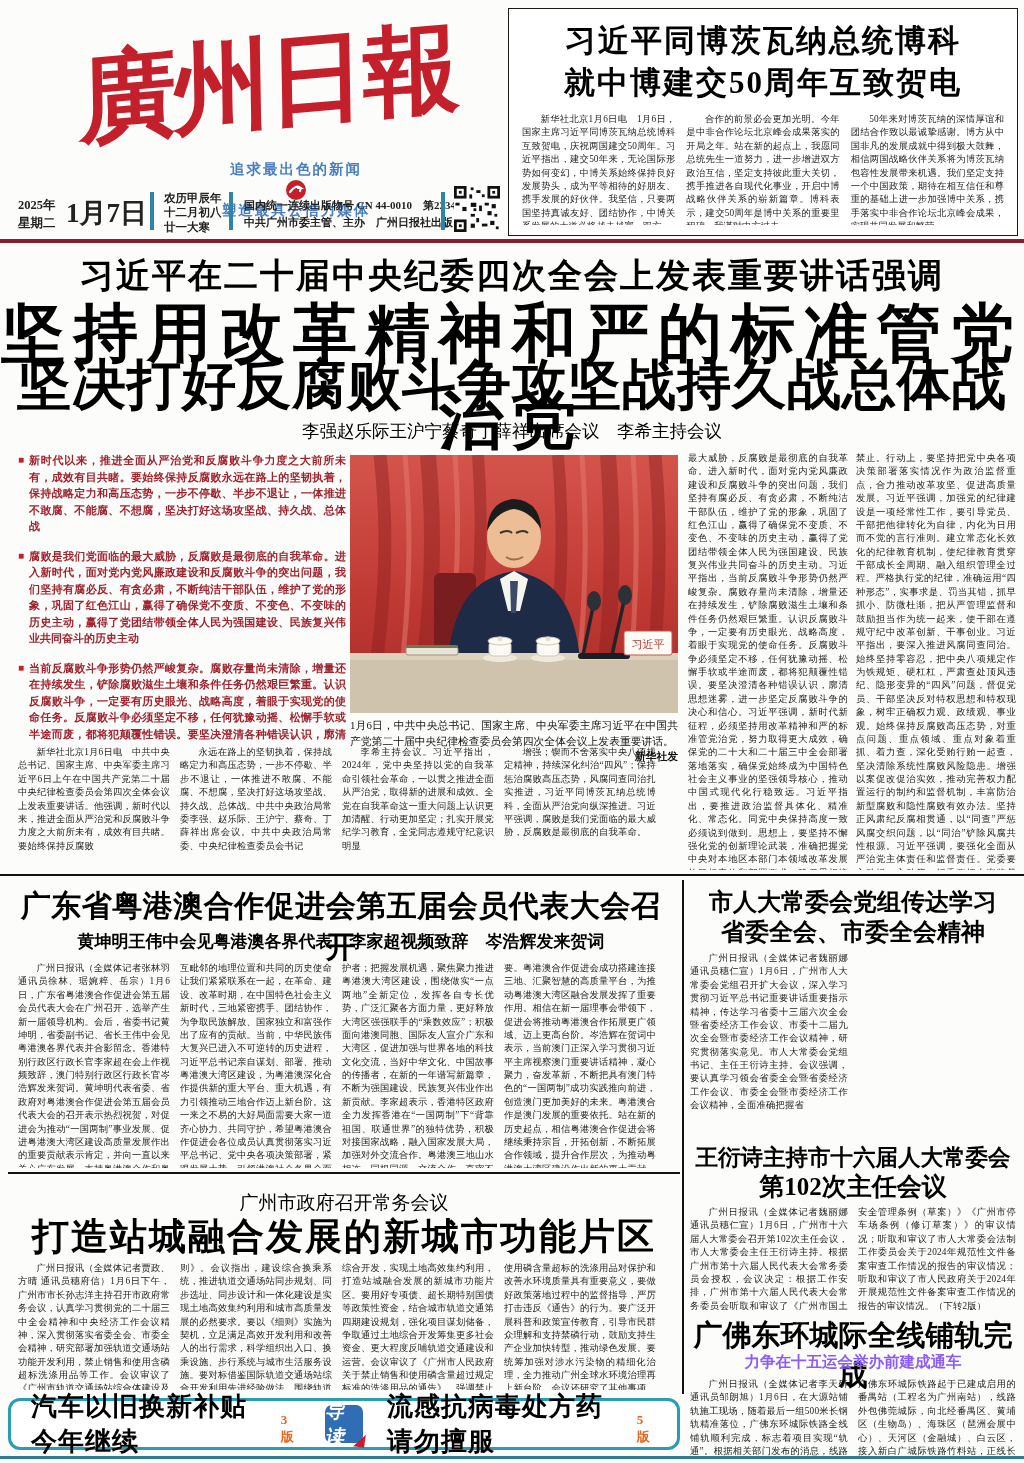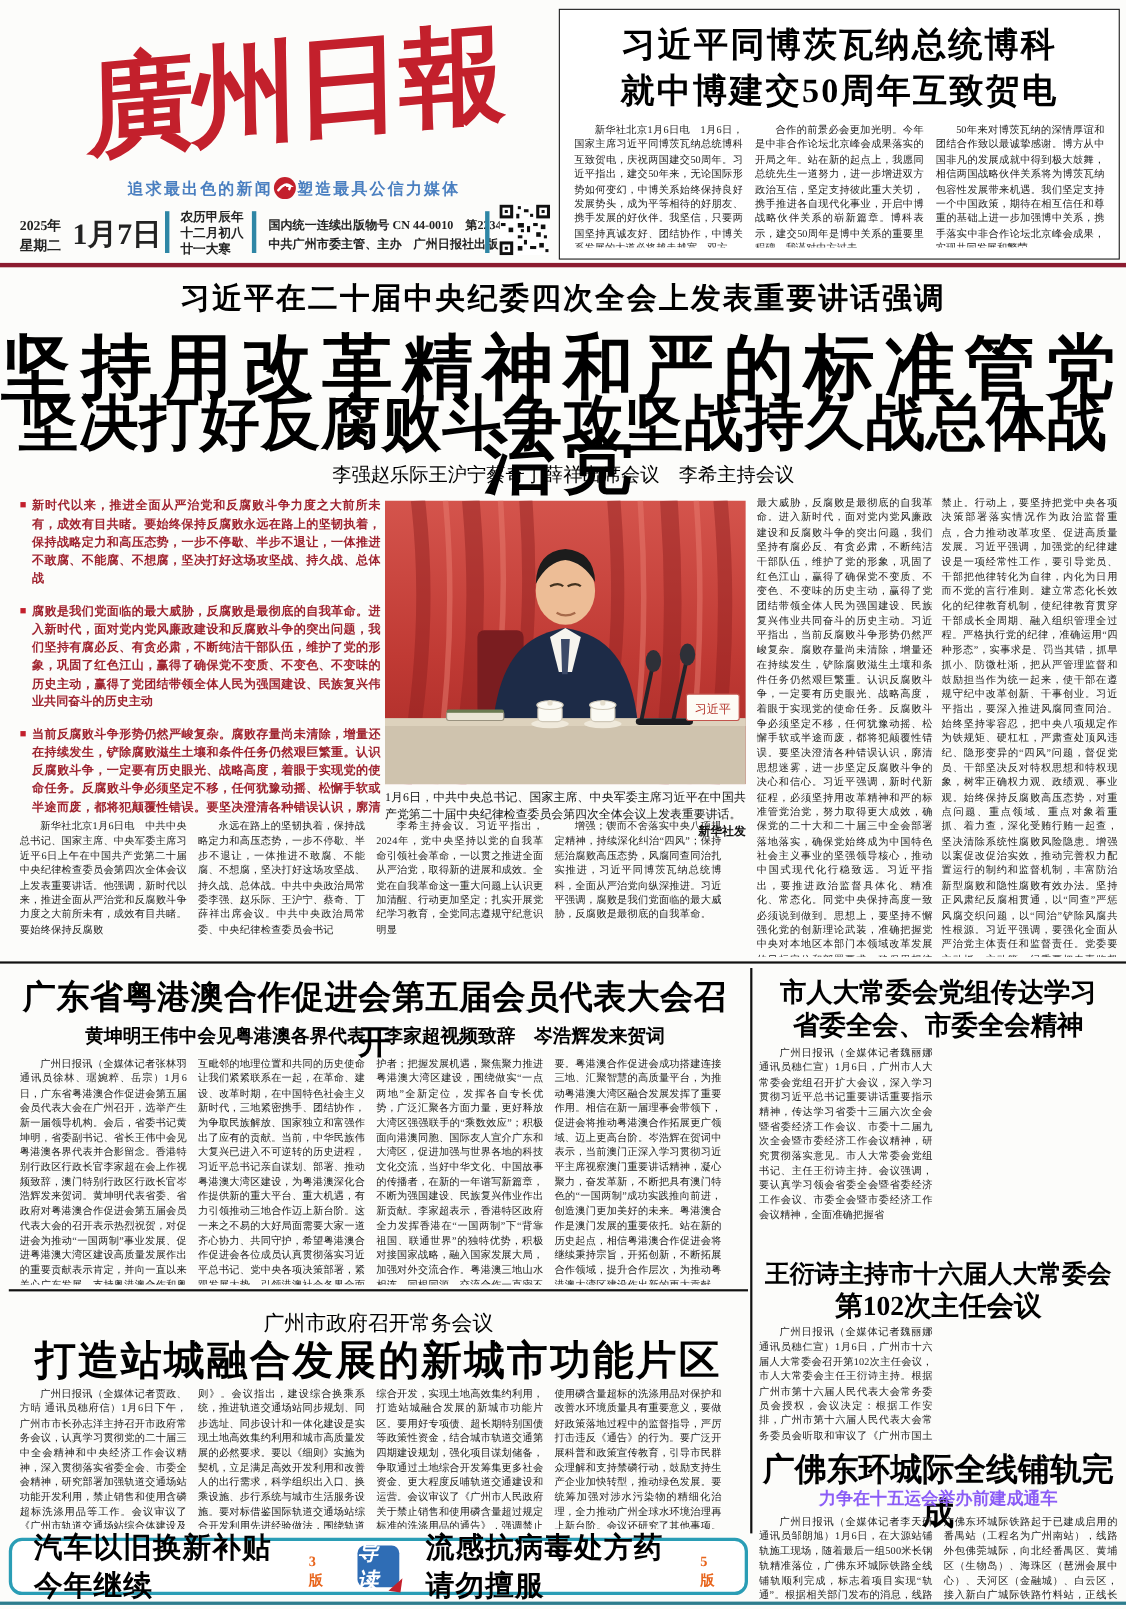--- a/index.html
+++ b/index.html
@@ -6,21 +6,21 @@
   body{background:#e8e8e4;font-family:"Liberation Serif",serif;}
   #page{position:relative;width:1024px;height:1463px;background:#fcfcfa;margin:0 auto;overflow:hidden;}
   .abs{position:absolute;}
   .serif{font-family:"Liberation Serif",serif;}
   .center{text-align:center;}
   .col{position:absolute;font-size:9.3px;line-height:1.44;text-align:justify;color:#1c1c1c;overflow:hidden;text-indent:2em;font-family:"Liberation Serif",serif;letter-spacing:0.2px;}
   .headline{font-weight:900;color:#000;font-family:"Liberation Serif",serif;}
   .rule{background:#111;}
   
   #logo{left:78px;top:14px;width:410px;height:150px;font-size:98px;font-weight:900;color:#c3202c;transform:rotate(-5deg) skewX(-4deg);letter-spacing:-3px;line-height:1.4;}
-  #slogan{left:116px;top:160px;width:360px;color:#4a7fc0;font-size:14.5px;font-weight:bold;display:flex;align-items:center;gap:0;letter-spacing:2px;font-family:"Liberation Sans",sans-serif;}
+  #slogan{left:116px;top:160px;width:360px;color:#4a7fc0;font-size:14.5px;font-weight:bold;display:flex;align-items:center;gap:0;letter-spacing:2px;font-family:"Liberation Sans",sans-serif;flex-direction:column;}
   .tealbar{width:4px;height:38px;background:#2e86a5;top:192px;}
   .datecell{color:#222;font-weight:bold;}
   
   #tr-box{left:508px;top:8px;width:508px;height:226px;border:1.5px solid #1a1a1a;background:#fff;}
   #tr-box .hl{margin-top:12px;font-size:31px;letter-spacing:2px;line-height:1.28;}
   #tr-cols{position:absolute;left:13px;right:13px;top:104px;bottom:10px;display:flex;gap:11px;}
   #tr-cols .tcol{flex:1;font-size:9.3px;line-height:1.44;text-align:justify;text-indent:2em;overflow:hidden;color:#1c1c1c;}
   
   .bullet{display:flex;gap:5px;margin-bottom:13px;color:#a02430;font-size:11px;line-height:1.5;text-align:justify;font-weight:600;}
   .bullet .sq{color:#c3202c;font-size:10px;line-height:1.6;flex:0 0 auto;}
@@ -103,21 +103,21 @@
     <div class="headline center hl" style="margin-top:2px;">就中博建交50周年互致贺电</div>
     <div id="tr-cols">
       <div class="tcol">新华社北京1月6日电　1月6日，国家主席习近平同博茨瓦纳总统博科互致贺电，庆祝两国建交50周年。习近平指出，建交50年来，无论国际形势如何变幻，中博关系始终保持良好发展势头，成为平等相待的好朋友、携手发展的好伙伴。我坚信，只要两国坚持真诚友好、团结协作，中博关系发展的大道必将越走越宽，双方</div>
       <div class="tcol">合作的前景必会更加光明。今年是中非合作论坛北京峰会成果落实的开局之年。站在新的起点上，我愿同总统先生一道努力，进一步增进双方政治互信，坚定支持彼此重大关切，携手推进各自现代化事业，开启中博战略伙伴关系的崭新篇章。博科表示，建交50周年是博中关系的重要里程碑。我谨对中方过去</div>
       <div class="tcol">50年来对博茨瓦纳的深情厚谊和团结合作致以最诚挚感谢。博方从中国非凡的发展成就中得到极大鼓舞，相信两国战略伙伴关系将为博茨瓦纳包容性发展带来机遇。我们坚定支持一个中国政策，期待在相互信任和尊重的基础上进一步加强博中关系，携手落实中非合作论坛北京峰会成果，实现共同发展和繁荣。</div>
     </div>
   </div>
 
   <div class="abs" style="left:0;top:239px;width:1024px;height:4px;background:#8c1c30;"></div>
 
-  <div class="abs center serif" style="left:0;top:253px;width:1024px;font-size:27px;font-weight:600;color:#000;letter-spacing:2px;">习近平在二十届中央纪委四次全会上发表重要讲话强调</div>
+  <div class="abs center serif" style="left:0;top:253px;width:1024px;font-size:34px;font-weight:600;color:#000;letter-spacing:2px;">习近平在二十届中央纪委四次全会上发表重要讲话强调</div>
   <div class="abs center headline" style="left:0;top:290px;width:1024px;font-size:64px;letter-spacing:9px;">坚持用改革精神和严的标准管党治党</div>
   <div class="abs center headline" style="left:0;top:349px;width:1024px;font-size:54px;letter-spacing:1px;">坚决打好反腐败斗争攻坚战持久战总体战</div>
   <div class="abs center serif" style="left:0;top:419px;width:1024px;font-size:17.5px;font-weight:normal;color:#000;">李强赵乐际王沪宁蔡奇丁薛祥出席会议　李希主持会议</div>
 
   <div class="abs" style="left:18px;top:452px;width:328px;height:290px;overflow:hidden;">
     <div class="bullet">
         <span class="sq">■</span>
         <span>新时代以来，推进全面从严治党和反腐败斗争力度之大前所未有，成效有目共睹。要始终保持反腐败永远在路上的坚韧执着，保持战略定力和高压态势，一步不停歇、半步不退让，一体推进不敢腐、不能腐、不想腐，坚决打好这场攻坚战、持久战、总体战</span>
       </div>
     <div class="bullet">
@@ -219,20 +219,21 @@
   <div class="col" style="left:342px;top:962px;width:152px;height:206px;text-indent:0;">护者；把握发展机遇，聚焦聚力推进粤港澳大湾区建设，围绕做实“一点两地”全新定位，发挥各自专长优势，广泛汇聚各方面力量，更好释放大湾区强强联手的“乘数效应”；积极面向港澳同胞、国际友人宣介广东和大湾区，促进加强与世界各地的科技文化交流，当好中华文化、中国故事的传播者，在新的一年谱写新篇章，不断为强国建设、民族复兴伟业作出新贡献。李家超表示，香港特区政府全力发挥香港在“一国两制”下“背靠祖国、联通世界”的独特优势，积极对接国家战略，融入国家发展大局，加强对外交流合作。粤港澳三地山水相连、同根同源，交流合作一直密不可分。大湾区建设除了需要政府推动，社会各界的交流也至关重</div>
   <div class="col" style="left:504px;top:962px;width:152px;height:206px;text-indent:0;">要。粤港澳合作促进会成功搭建连接三地、汇聚智慧的高质量平台，为推动粤港澳大湾区融合发展发挥了重要作用。相信在新一届理事会带领下，促进会将推动粤港澳合作拓展更广领域、迈上更高台阶。岑浩辉在贺词中表示，当前澳门正深入学习贯彻习近平主席视察澳门重要讲话精神，凝心聚力，奋发革新，不断把具有澳门特色的“一国两制”成功实践推向前进，创造澳门更加美好的未来。粤港澳合作是澳门发展的重要依托。站在新的历史起点，相信粤港澳合作促进会将继续秉持宗旨，开拓创新，不断拓展合作领域，提升合作层次，为推动粤港澳大湾区建设作出新的更大贡献。（下转2版）</div>
 
   <div class="abs center headline" style="left:688px;top:886px;width:330px;font-size:24px;">市人大常委会党组传达学习</div>
   <div class="abs center headline" style="left:688px;top:916px;width:330px;font-size:24px;">省委全会、市委全会精神</div>
   <div class="col" style="left:690px;top:952px;width:158px;height:182px;">广州日报讯（全媒体记者魏丽娜 通讯员穗仁宣）1月6日，广州市人大常委会党组召开扩大会议，深入学习贯彻习近平总书记重要讲话重要指示精神，传达学习省委十三届六次全会暨省委经济工作会议、市委十二届九次全会暨市委经济工作会议精神，研究贯彻落实意见。市人大常委会党组书记、主任王衍诗主持。会议强调，要认真学习领会省委全会暨省委经济工作会议、市委全会暨市委经济工作会议精神，全面准确把握省</div>
 
   <div class="abs center headline" style="left:688px;top:1142px;width:330px;font-size:22.5px;">王衍诗主持市十六届人大常委会</div>
   <div class="abs center headline" style="left:688px;top:1170px;width:330px;font-size:25px;">第102次主任会议</div>
   <div class="col" style="left:690px;top:1206px;width:158px;height:104px;">广州日报讯（全媒体记者魏丽娜 通讯员穗仁宣）1月6日，广州市十六届人大常委会召开第102次主任会议，市人大常委会主任王衍诗主持。根据广州市第十六届人民代表大会常务委员会授权，会议决定：根据工作安排，广州市第十六届人民代表大会常务委员会听取和审议了《广州市国土空间规划条例（草案）》《广州市房屋使用</div>
+  <div class="col" style="left:858px;top:1206px;width:158px;height:104px;text-indent:0;">安全管理条例（草案）》《广州市停车场条例（修订草案）》的审议情况；听取和审议了市人大常委会法制工作委员会关于2024年规范性文件备案审查工作情况的报告的审议情况；听取和审议了市人民政府关于2024年开展规范性文件备案审查工作情况的报告的审议情况。（下转2版）</div>
 
   <div class="abs center headline" style="left:688px;top:1316px;width:330px;font-size:29px;">广佛东环城际全线铺轨完成</div>
   <div class="abs center serif" style="left:688px;top:1352px;width:330px;font-size:15.5px;font-weight:600;color:#8b5cf6;">力争在十五运会举办前建成通车</div>
   <div class="col" style="left:690px;top:1378px;width:158px;height:80px;">广州日报讯（全媒体记者李天研 通讯员邹朗旭）1月6日，在大源站铺轨施工现场，随着最后一组500米长钢轨精准落位，广佛东环城际铁路全线铺轨顺利完成，标志着项目实现“轨通”。根据相关部门发布的消息，线路将力争在第十五届全国运动会举办前建成通车。</div>
   <div class="col" style="left:858px;top:1378px;width:158px;height:80px;text-indent:0;">广佛东环城际铁路起于已建成启用的番禺站（工程名为广州南站），线路外包佛莞城际，向北经番禺区、黄埔区（生物岛）、海珠区（琶洲会展中心）、天河区（金融城）、白云区，接入新白广城际铁路竹料站，正线长度约46.54公里，设计时速160公里，全线共设8个车站。</div>
 
   <div class="abs rule" style="left:8px;top:1172px;width:672px;height:1.5px;"></div>
   <div class="abs center serif" style="left:8px;top:1190px;width:672px;font-size:19px;color:#000;">广州市政府召开常务会议</div>
   <div class="abs center headline" style="left:8px;top:1212px;width:672px;font-size:37px;letter-spacing:2px;">打造站城融合发展的新城市功能片区</div>
   <div class="col" style="left:18px;top:1262px;width:152px;height:128px;">广州日报讯（全媒体记者贾政、方晴 通讯员穗府信）1月6日下午，广州市市长孙志洋主持召开市政府常务会议，认真学习贯彻党的二十届三中全会精神和中央经济工作会议精神，深入贯彻落实省委全会、市委全会精神，研究部署加强轨道交通场站功能开发利用，禁止销售和使用含磷超标洗涤用品等工作。会议审议了《广州市轨道交通场站综合体建设及周边土地综合开发实施细</div>

